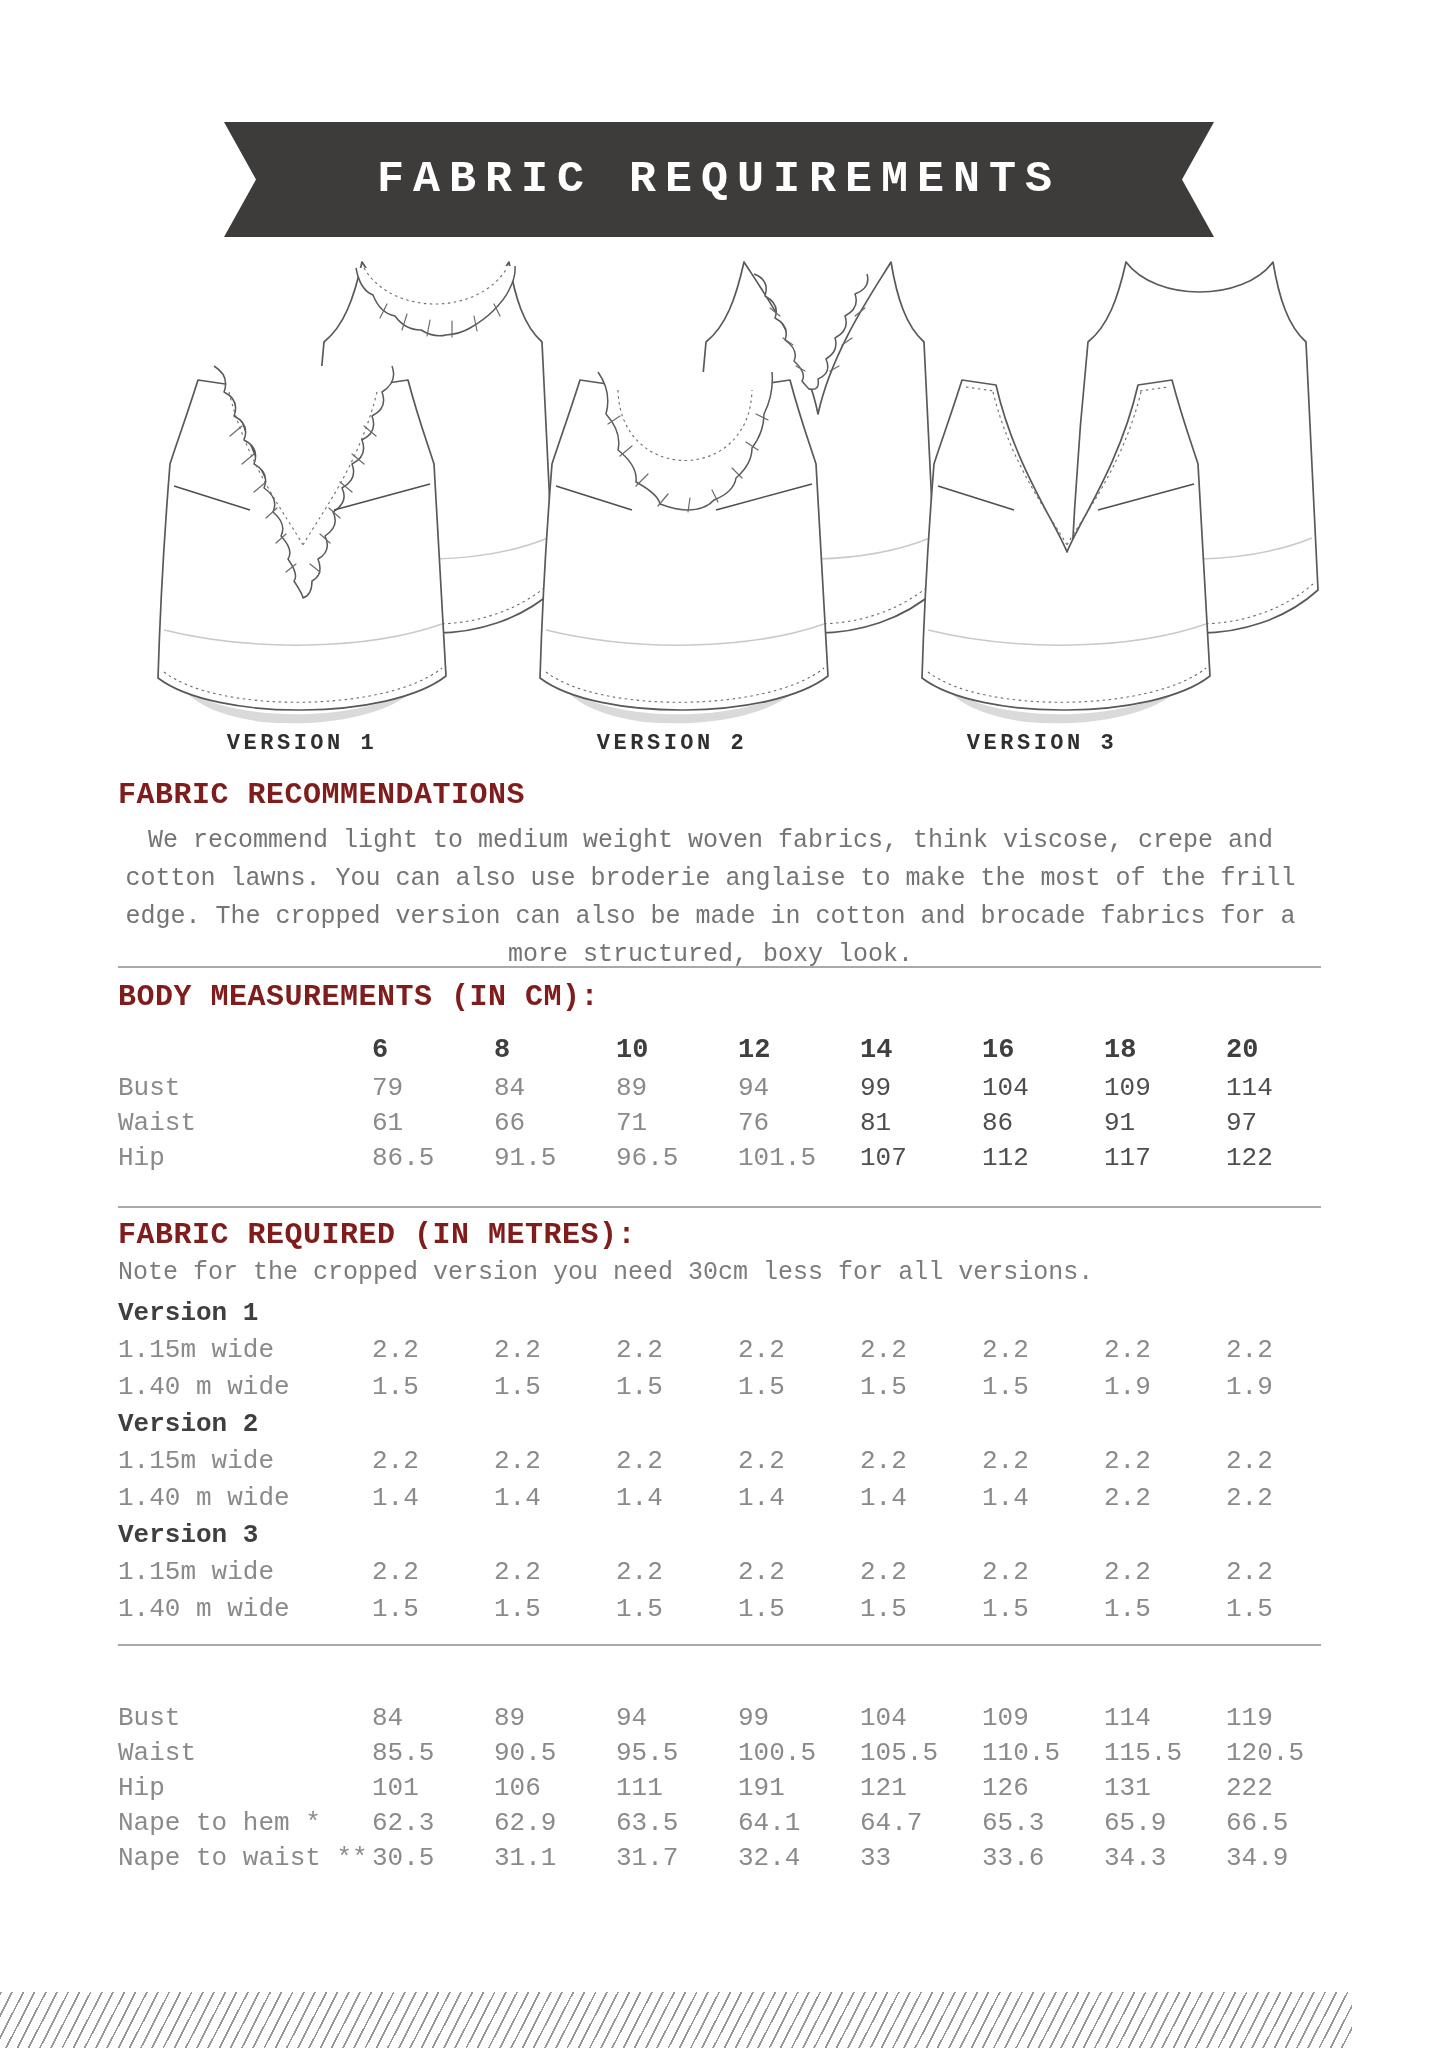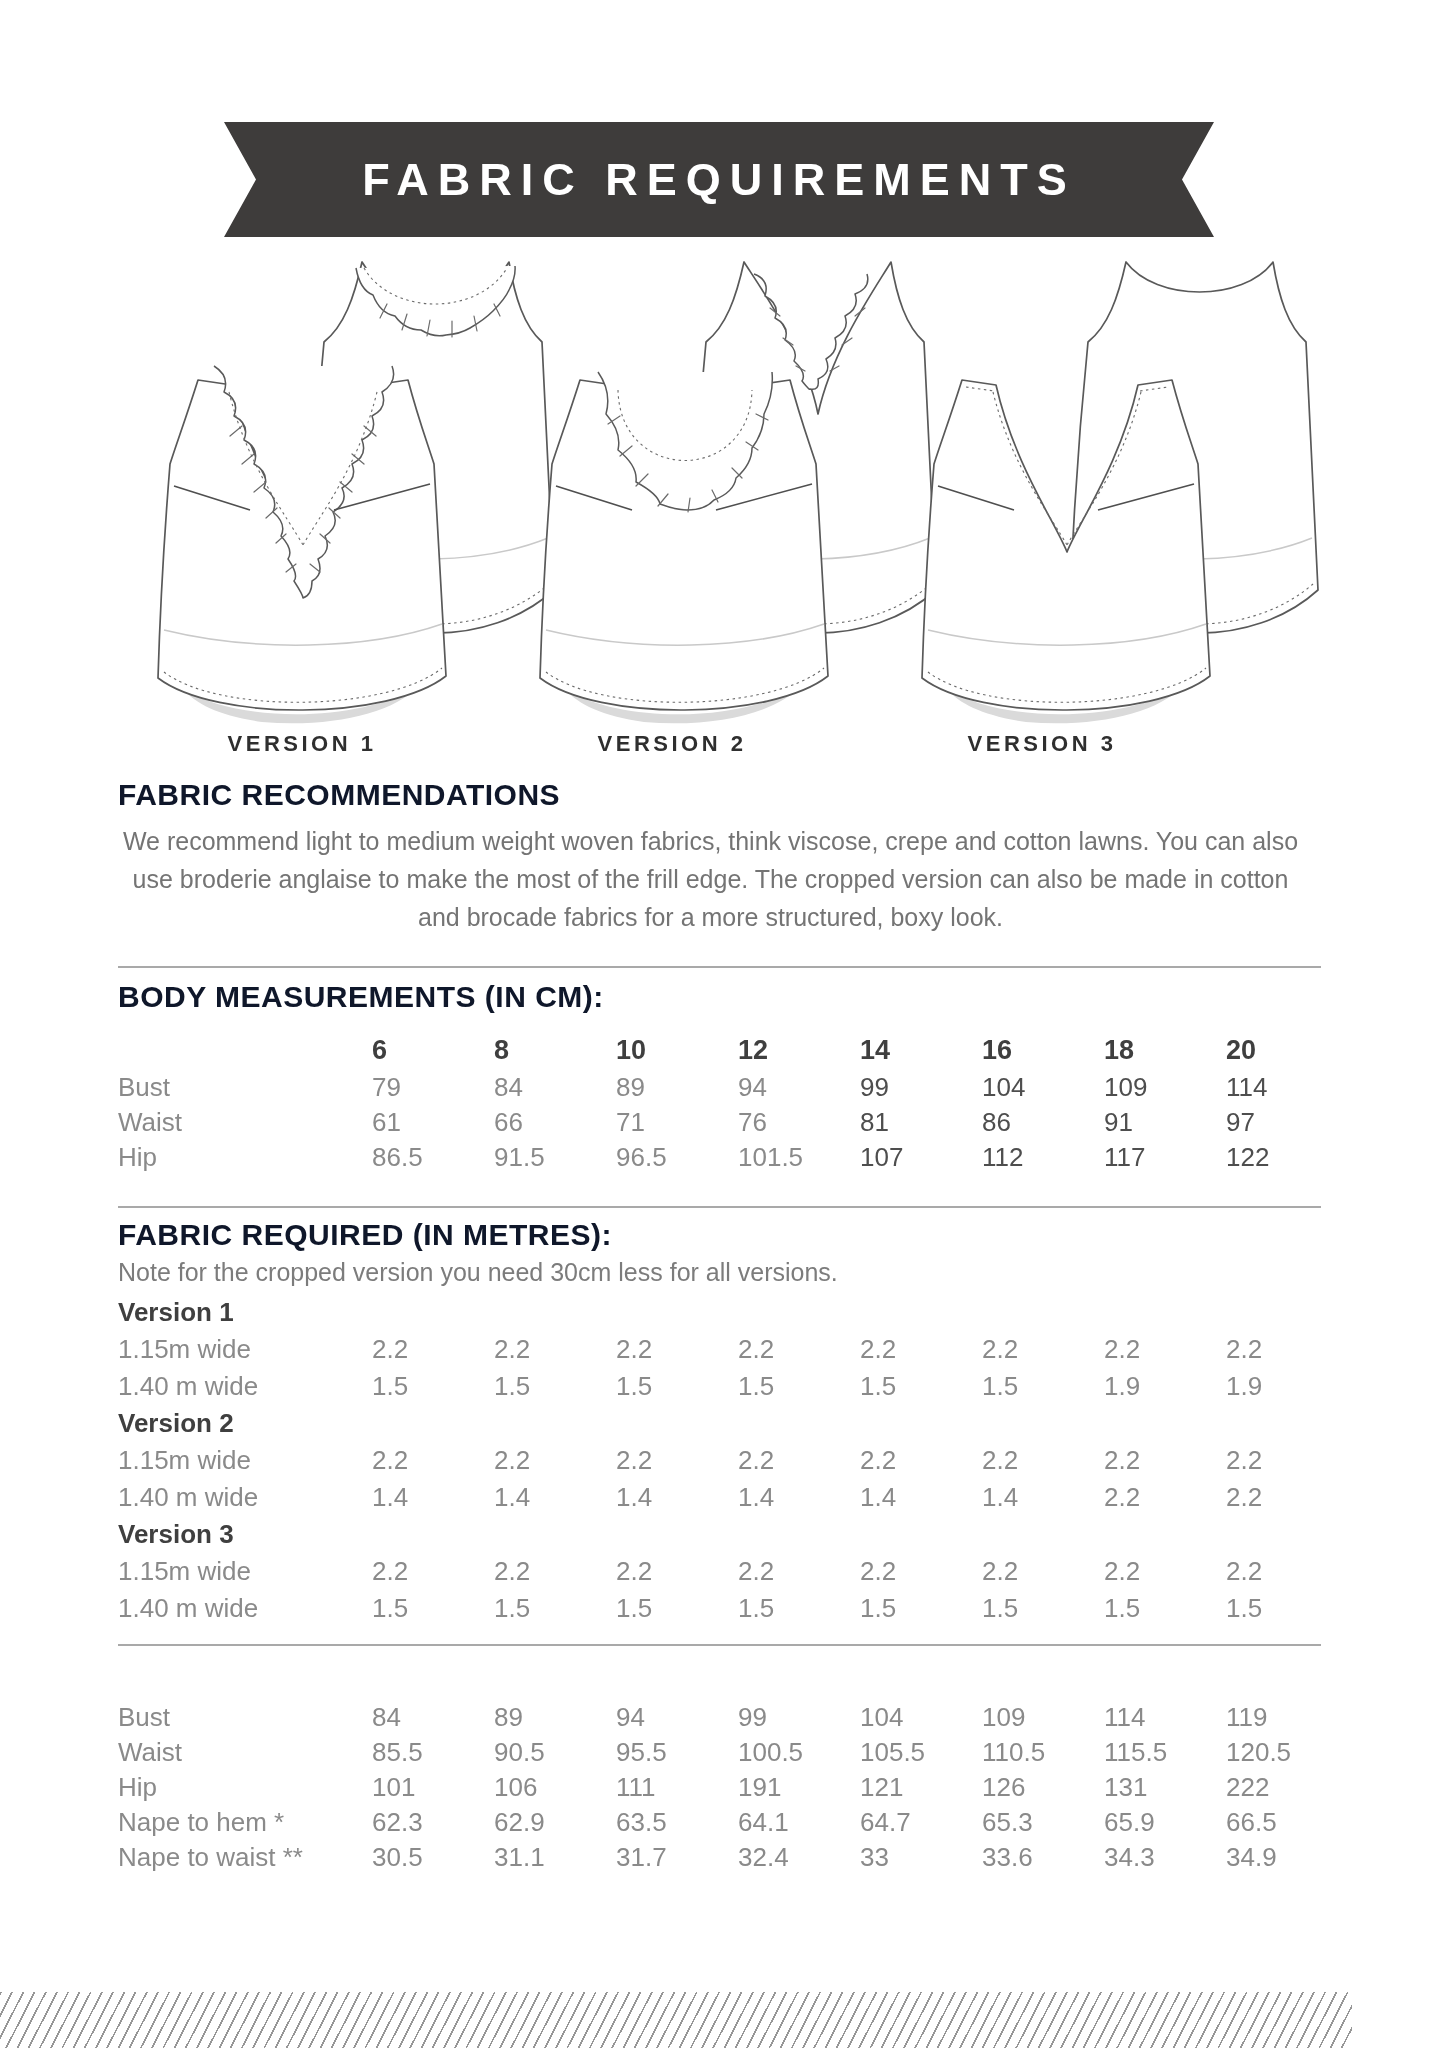--- a/index.html
+++ b/index.html
@@ -1,19 +1,19 @@
 <!DOCTYPE html>
 <html><head>
 <meta charset="utf-8">
 <style>
   * { margin:0; padding:0; box-sizing:border-box; }
   html,body { background:#ffffff; }
   .page {
     position:relative; width:1352px; height:2048px; background:#ffffff;
-    font-family:Liberation Sans, sans-serif; overflow:hidden;
+    font-family:Liberation Mono, monospace; overflow:hidden;
   }
 
   
   .banner {
     position:absolute; left:224px; top:122px; width:990px; height:115px;
     background:#3e3c3b;
     clip-path: polygon(0 0, 100% 0, calc(100% - 32px) 50%, 100% 100%, 0 100%, 32px 50%);
     text-align:center;
   }
   .banner-title {
@@ -33,21 +33,21 @@
   .outline { fill:#ffffff; stroke:#595959; stroke-width:1.7; stroke-linejoin:round; }
   .stitch  { fill:none; stroke:#6b6b6b; stroke-width:1.1; stroke-dasharray:2.5 3.5; }
   .seam    { fill:none; stroke:#c9c9c9; stroke-width:1.5; }
   .frill   { fill:#ffffff; stroke:#595959; stroke-width:1.5; stroke-linejoin:round; }
   .gather  { fill:none; stroke:#6b6b6b; stroke-width:1.2; stroke-linecap:round; }
   .shade   { fill:#dadada; stroke:none; }
   .dart    { fill:none; stroke:#4f4f4f; stroke-width:1.6; }
 
   
   .h-section {
-    position:absolute; left:118px; color:#0f172a; font-weight:700;
+    position:absolute; left:118px; color:#7f1d1d; font-weight:700;
     font-size:30px; letter-spacing:0.5px; white-space:nowrap;
   }
   .paragraph {
     position:absolute; left:118px; top:822px; width:1185px;
     color:#747474; font-weight:300; font-size:25px; line-height:38px;text-align:center;
   }
   .note {
     position:absolute; left:118px; top:1258px;
     color:#7c7c7c; font-weight:300; font-size:25px;
   }

